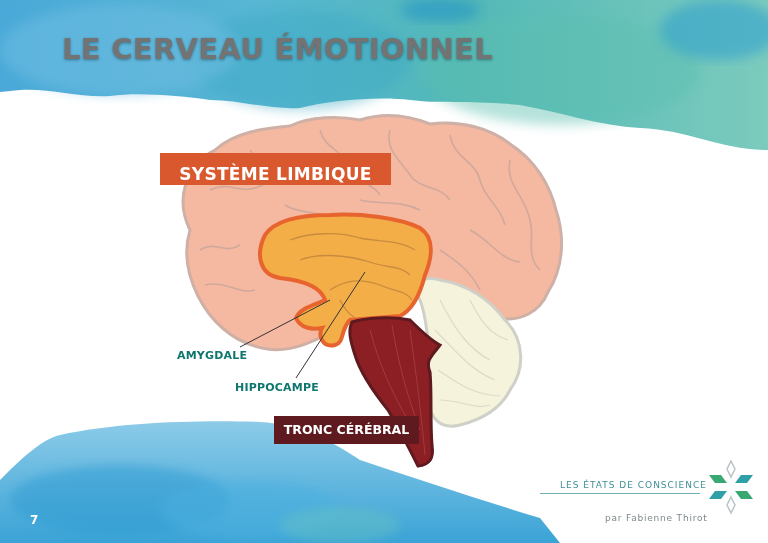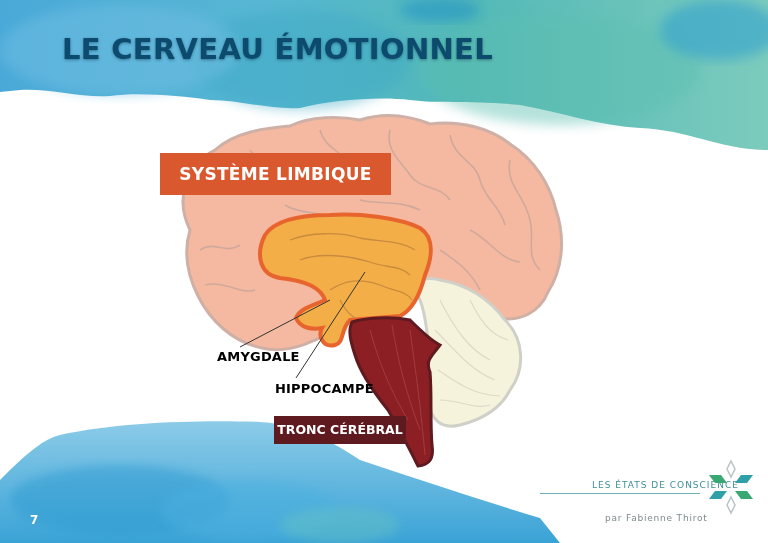--- a/index.html
+++ b/index.html
@@ -1,27 +1,27 @@
 <!DOCTYPE html>
 <html><head>
 <meta charset="utf-8">
 <style>
   html, body { margin:0; padding:0; }
   body { width:768px; height:543px; position:relative; overflow:hidden; background:#ffffff; font-family:"Liberation Sans", sans-serif; }
   .wash-top { position:absolute; left:0; top:0; width:768px; height:160px; }
   .wash-bottom { position:absolute; left:0; top:400px; width:560px; height:143px; }
-  .title { position:absolute; left:62px; top:32px; font-family:"DejaVu Sans", sans-serif; font-weight:bold; font-size:29px; color:#0c4a6e; letter-spacing:0.3px; text-shadow:0 1px 3px rgba(0,40,60,0.45); white-space:nowrap; }
+  .title { position:absolute; left:62px; top:32px; font-family:"DejaVu Sans", sans-serif; font-weight:bold; font-size:29px; color:#737373; letter-spacing:0.3px; text-shadow:0 1px 3px rgba(0,40,60,0.45); white-space:nowrap; }
   .brain-svg { position:absolute; left:0; top:0; width:768px; height:543px; }
-  .tag-limbic { position:absolute; left:160px; top:153px; width:231px; height:42px; background:#d9582e; color:#fff; font-family:"DejaVu Sans", sans-serif; font-weight:bold; font-size:17px; line-height:42px; text-align:center; letter-spacing:0.3px; }
-  .lbl { position:absolute; font-family:"DejaVu Sans", sans-serif; font-weight:bold; font-size:13px; color:#000000; letter-spacing:0.2px;margin-left:40px; }
+  .tag-limbic { position:absolute; left:160px; top:153px; width:231px; height:32px; background:#d9582e; color:#fff; font-family:"DejaVu Sans", sans-serif; font-weight:bold; font-size:17px; line-height:42px; text-align:center; letter-spacing:0.3px; }
+  .lbl { position:absolute; font-family:"DejaVu Sans", sans-serif; font-weight:bold; font-size:11px; color:#0f766e; letter-spacing:0.2px; }
   .lbl-amyg { left:177px; top:349px; }
   .lbl-hippo { left:235px; top:381px; }
-  .tag-tronc { position:absolute; left:274px; top:416px; width:132px; height:28px; background:#5e1a1f; color:#fff; font-family:"DejaVu Sans", sans-serif; font-weight:bold; font-size:12.5px; line-height:28px; text-align:center; }
+  .tag-tronc { position:absolute; left:274px; top:416px; width:145px; height:28px; background:#5e1a1f; color:#fff; font-family:"DejaVu Sans", sans-serif; font-weight:bold; font-size:12.5px; line-height:28px; text-align:center; }
   .logo-line { position:absolute; left:540px; top:493px; width:160px; height:1px; background:#6fb0b6; }
-  .logo-title { position:absolute; left:560px; top:480px; font-family:"DejaVu Sans", sans-serif; font-size:9px; color:#3f8f96; letter-spacing:1px; white-space:nowrap;margin-left:32px; }
+  .logo-title { position:absolute; left:560px; top:480px; font-family:"DejaVu Sans", sans-serif; font-size:9px; color:#3f8f96; letter-spacing:1px; white-space:nowrap; }
   .logo-sub { position:absolute; left:605px; top:513px; font-family:"DejaVu Sans", sans-serif; font-size:9px; color:#7c8a8c; letter-spacing:0.8px; white-space:nowrap; }
   .logo-mark { position:absolute; left:703px; top:459px; width:56px; height:56px; }
   .page-num { position:absolute; left:30px; top:513px; font-family:"DejaVu Sans", sans-serif; font-weight:bold; font-size:12px; color:#ffffff; }
 </style>
 </head>
 <body>
 
 <svg class="wash-top" viewBox="0 0 768 160" preserveAspectRatio="none">
   <defs>
     <linearGradient id="wt1" x1="0" y1="0" x2="1" y2="0">

